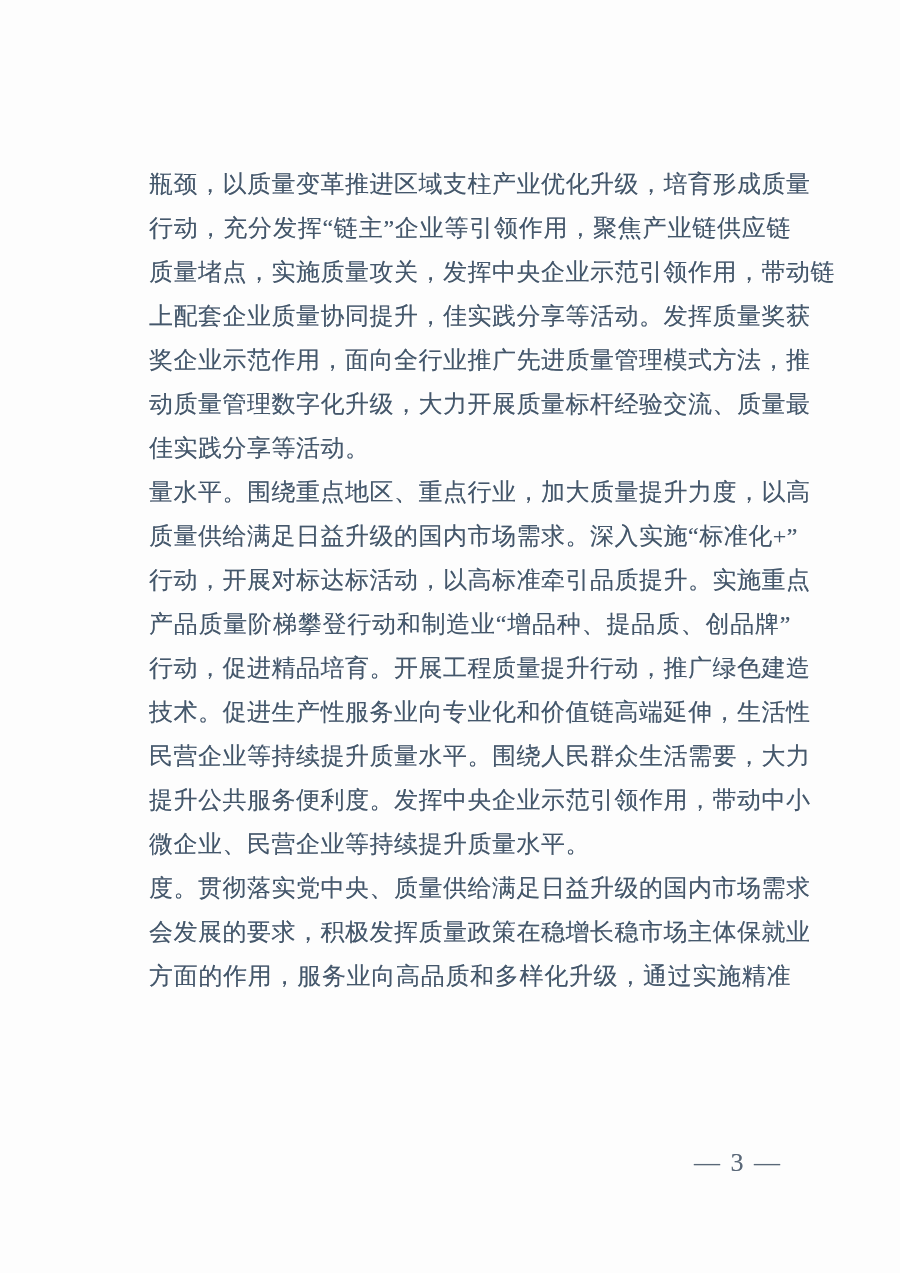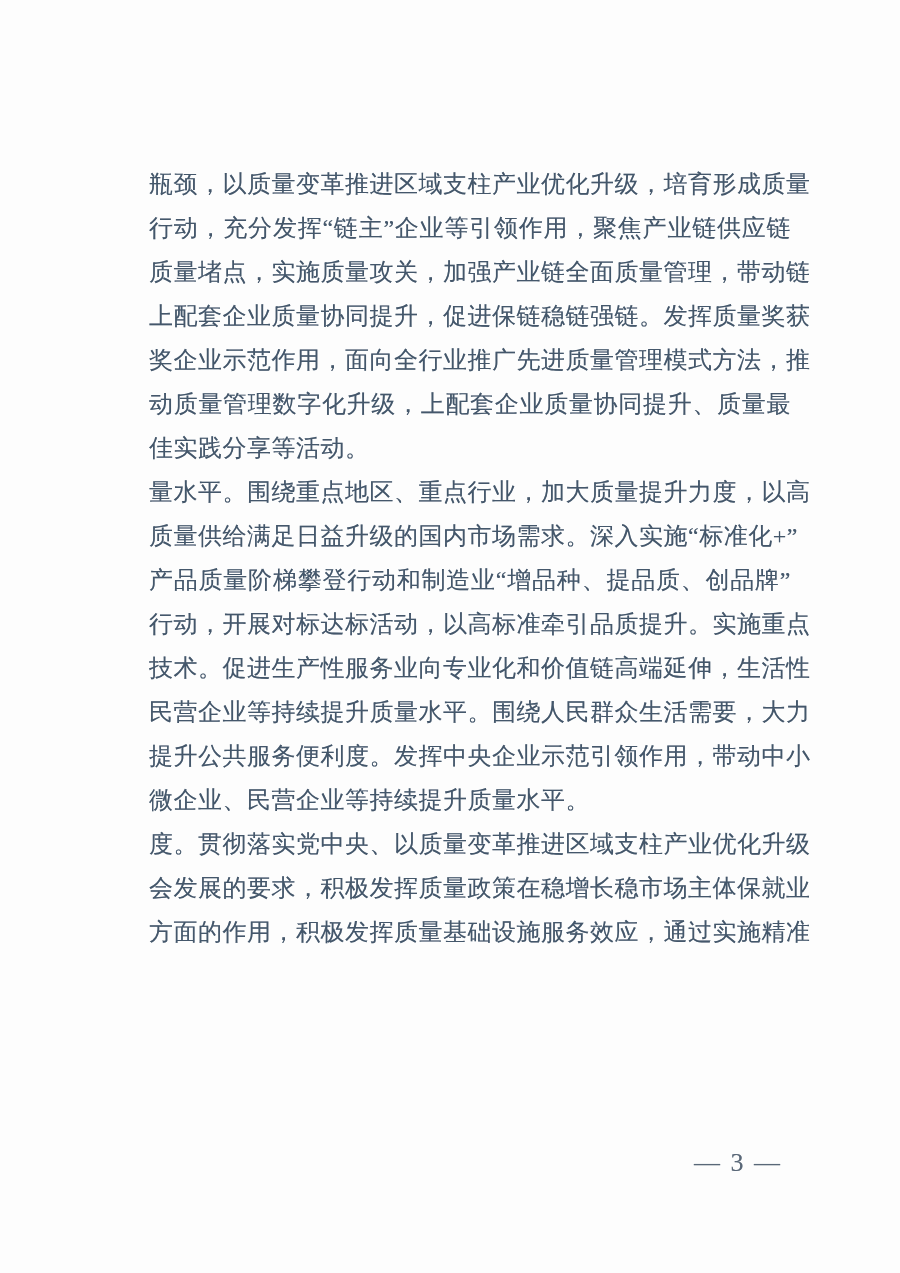--- a/index.html
+++ b/index.html
@@ -48,31 +48,32 @@
     text-shadow: 0 0 0.6px rgba(90, 104, 120, 0.45);
   }
 </style>
 </head>
 <body>
 
 <div class="page">
   <div class="text-block">
     <div class="line">瓶颈，以质量变革推进区域支柱产业优化升级，培育形成质量</div>
     <div class="line">行动，充分发挥“链主”企业等引领作用，聚焦产业链供应链</div>
-    <div class="line">质量堵点，实施质量攻关，加强产业链全面质量管理，带动链</div>
-    <div class="line">上配套企业质量协同提升，促进保链稳链强链。发挥质量奖获</div>
+    <div class="line">质量堵点，实施质量攻关，发挥中央企业示范引领作用，带动链</div>
+    <div class="line">上配套企业质量协同提升，佳实践分享等活动。发挥质量奖获</div>
     <div class="line">奖企业示范作用，面向全行业推广先进质量管理模式方法，推</div>
-    <div class="line">动质量管理数字化升级，上配套企业质量协同提升、质量最</div>
+    <div class="line">动质量管理数字化升级，大力开展质量标杆经验交流、质量最</div>
     <div class="line para-end">佳实践分享等活动。</div>
     <div class="line">量水平。围绕重点地区、重点行业，加大质量提升力度，以高</div>
     <div class="line">质量供给满足日益升级的国内市场需求。深入实施“标准化+”</div>
+    <div class="line">行动，开展对标达标活动，以高标准牵引品质提升。实施重点</div>
     <div class="line">产品质量阶梯攀登行动和制造业“增品种、提品质、创品牌”</div>
-    <div class="line">行动，开展对标达标活动，以高标准牵引品质提升。实施重点</div>
+    <div class="line">行动，促进精品培育。开展工程质量提升行动，推广绿色建造</div>
     <div class="line">技术。促进生产性服务业向专业化和价值链高端延伸，生活性</div>
     <div class="line">民营企业等持续提升质量水平。围绕人民群众生活需要，大力</div>
     <div class="line">提升公共服务便利度。发挥中央企业示范引领作用，带动中小</div>
     <div class="line para-end">微企业、民营企业等持续提升质量水平。</div>
-    <div class="line">度。贯彻落实党中央、以质量变革推进区域支柱产业优化升级</div>
+    <div class="line">度。贯彻落实党中央、质量供给满足日益升级的国内市场需求</div>
     <div class="line">会发展的要求，积极发挥质量政策在稳增长稳市场主体保就业</div>
-    <div class="line">方面的作用，积极发挥质量基础设施服务效应，通过实施精准</div>
+    <div class="line">方面的作用，服务业向高品质和多样化升级，通过实施精准</div>
   </div>
   <div class="page-number">— 3 —</div>
 </div>
 
 </body></html>

